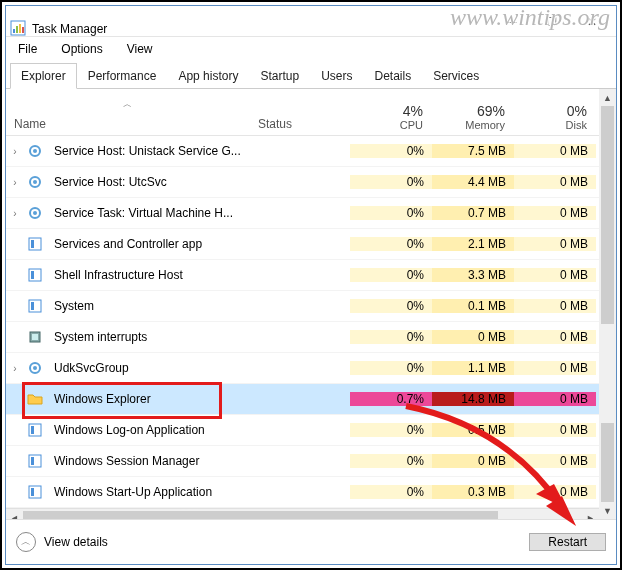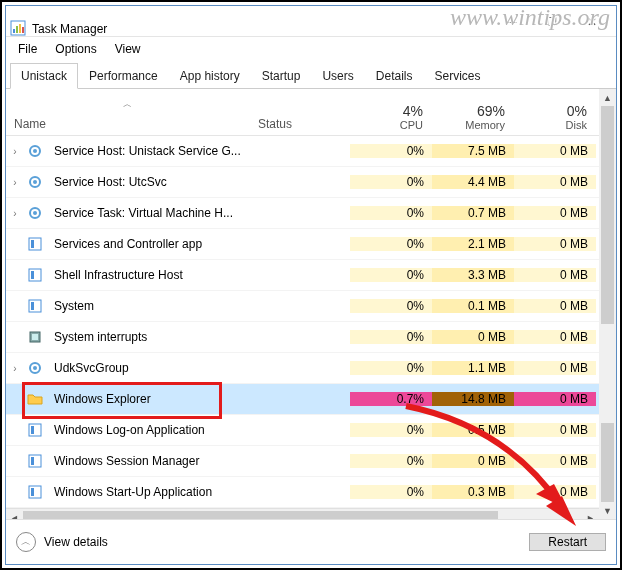--- a/index.html
+++ b/index.html
@@ -4,21 +4,21 @@
 <style>
   html,body{margin:0;padding:0;font-family:"Segoe UI",Tahoma,sans-serif;font-size:12px;color:#000;background:#fff}
   .frame{box-sizing:border-box;width:622px;height:570px;border:2px solid #000;position:relative;overflow:hidden}
   .watermark{position:absolute;top:2px;right:10px;font-size:24px;color:#b7b7b7;font-family:Georgia,serif;font-style:italic;z-index:50;text-shadow:1px 1px 0 #fff,-1px -1px 0 #fff}
   .window{border:1px solid #5a8cc2;margin:3px;height:560px;box-sizing:border-box;position:relative;background:#fff;display:flex;flex-direction:column}
   .titlebar{display:flex;align-items:flex-end;height:30px;padding:0 4px;border-bottom:1px solid #e5e5e5}
   .title-icon{width:16px;height:16px;margin-right:6px}
   .title-text{flex:1;font-size:12px}
   .win-controls{display:flex}
   .win-btn{width:40px;height:28px;display:flex;align-items:center;justify-content:center;font-size:12px;color:#555}
-  .menubar{display:flex;gap:2px;padding:2px 4px}
+  .menubar{display:flex;gap:8px;padding:2px 4px}
   .menu-item{padding:3px 8px;font-size:12px}
   .tabs{display:flex;border-bottom:1px solid #ccc;padding-left:4px;margin-top:2px}
   .tab{padding:5px 10px;font-size:12px;border:1px solid transparent;margin-bottom:-1px;color:#222}
   .tab.active{border:1px solid #ccc;border-bottom:1px solid #fff;background:#fff}
   .grid{flex:1;position:relative;overflow:hidden;display:flex}
   .table{flex:1;overflow:hidden}
   .head{display:flex;align-items:flex-end;height:46px;border-bottom:1px solid #e5e5e5;font-size:12px;color:#555}
   .head .hcell{box-sizing:border-box;padding:4px 8px;border-right:1px solid transparent}
   .hname{width:244px;display:flex;flex-direction:column;justify-content:flex-end}
   .hname .sortmark{align-self:center;font-size:9px;color:#777;margin-bottom:6px}
@@ -30,21 +30,21 @@
   .row{display:flex;align-items:center;height:30px;border-bottom:1px solid #f3f3f3;font-size:12px}
   .cell{box-sizing:border-box;padding:0 8px;white-space:nowrap;overflow:hidden;text-overflow:ellipsis}
   .c-exp{width:18px;text-align:center;color:#777;font-size:10px;padding:0}
   .c-ico{width:22px;padding:0;display:flex;align-items:center;justify-content:center}
   .c-name{width:204px}
   .c-status{width:100px}
   .c-num{width:82px;text-align:right;background:#fff7d1}
   .c-mem{background:#ffefb0}
   .row.sel{background:#cce8ff}
   .row.sel .c-num{background:#ec4899}
-  .row.sel .c-mem{background:#a16207}
+  .row.sel .c-mem{background:#b91c1c}
   .redbox{position:absolute;border:3px solid #e31b1b;box-sizing:border-box;pointer-events:none;z-index:30}
   .hscroll{height:17px;border-top:1px solid #e0e0e0;background:#f0f0f0;display:flex;align-items:center}
   .hs-btn{width:17px;height:17px;display:flex;align-items:center;justify-content:center;font-size:9px;color:#555}
   .hs-track{flex:1;position:relative;height:17px}
   .hs-thumb{position:absolute;left:0;top:2px;height:13px;width:85%;background:#cdcdcd}
   .vscroll{width:17px;background:#f0f0f0;display:flex;flex-direction:column}
   .vs-btn{height:17px;display:flex;align-items:center;justify-content:center;font-size:9px;color:#555}
   .vs-track{flex:1;position:relative}
   .vs-thumb{position:absolute;left:2px;width:13px;background:#cdcdcd}
   .footer{height:44px;border-top:1px solid #e0e0e0;display:flex;align-items:center;padding:0 10px}
@@ -77,21 +77,21 @@
       </div>
     </div>
 
     <div class="menubar">
       <div class="menu-item">File</div>
       <div class="menu-item">Options</div>
       <div class="menu-item">View</div>
     </div>
 
     <div class="tabs">
-      <div class="tab active">Unistack</div>
+      <div class="tab active">Explorer</div>
       <div class="tab">Performance</div>
       <div class="tab">App history</div>
       <div class="tab">Startup</div>
       <div class="tab">Users</div>
       <div class="tab">Details</div>
       <div class="tab">Services</div>
     </div>
 
     <div class="grid">
       <div class="table">

